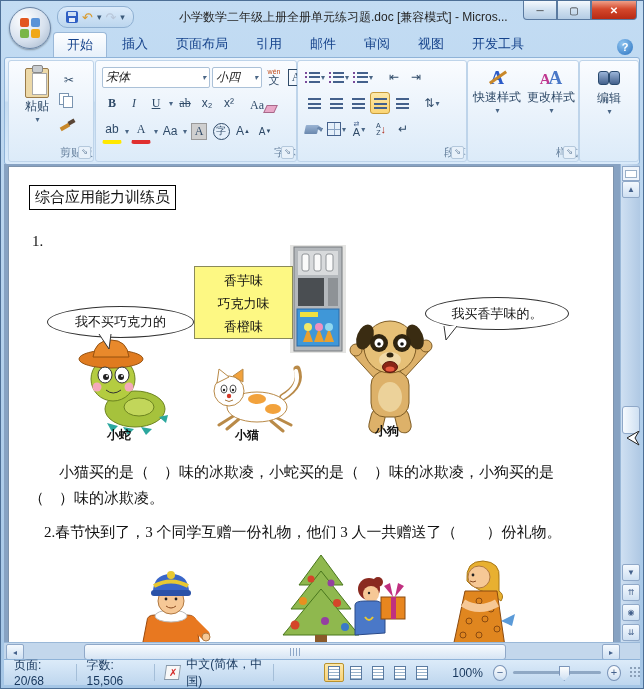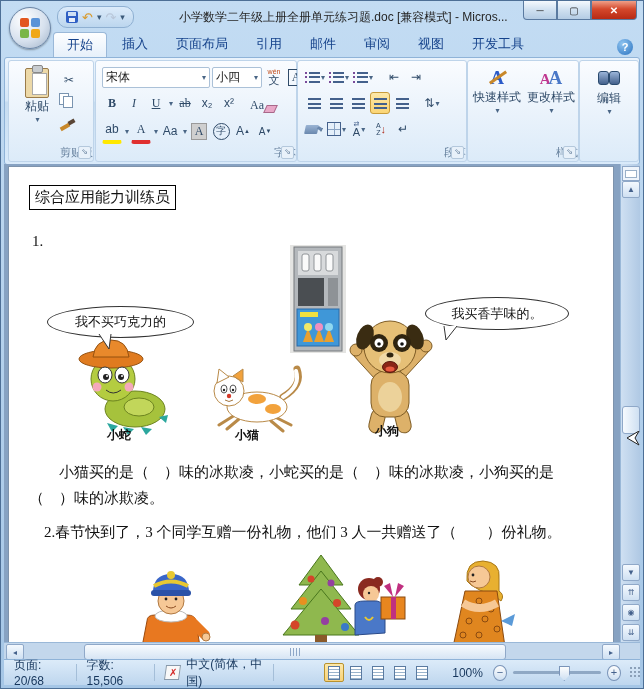--- a/index.html
+++ b/index.html
@@ -43,21 +43,21 @@
       background:linear-gradient(#fafcff,#e9f2fb 55%,#dcebf9);}
   .grp-label{position:absolute;bottom:1px;left:0;right:0;text-align:right;font-size:11px;color:#68829e;}
   .launcher{position:absolute;right:2px;bottom:2px;width:11px;height:11px;border:1px solid #b4c8dc;border-radius:2px;
       font-size:8px;line-height:9px;text-align:center;color:#68829e;background:#e8f1fa;}
   .row{position:absolute;display:flex;align-items:center;gap:2px;}
   .ib{display:inline-flex;align-items:center;justify-content:center;min-width:18px;height:20px;border-radius:3px;
       border:1px solid transparent;font-size:12px;color:#2f4a68;}
   .ib.active{background:linear-gradient(#fde8a8,#fbd575);border-color:#c89c3c;}
   .caret{font-size:8px;color:#4a6686;margin-left:1px;}
   .combo{display:flex;align-items:center;height:19px;border:1px solid #abc1d8;border-radius:2px;background:#fff;
-      font-size:12px;color:#222;padding:0 3px;justify-content:space-between;}
+      font-size:12px;color:#222;padding:0 3px;justify-content:space-between;font-style:italic;}
   .bars{width:13px;height:11px;background:repeating-linear-gradient(to bottom,#44618c 0 2px,transparent 2px 4.5px);}
   .bars-dotted{width:15px;height:11px;background:
       repeating-linear-gradient(to bottom,#44618c 0 2px,transparent 2px 4.5px) 4px 0/11px 11px no-repeat,
       repeating-linear-gradient(to bottom,#7a4a9a 0 2px,transparent 2px 4.5px) 0 0/2px 11px no-repeat;}
   .b{font-weight:bold;font-family:"Liberation Serif",serif;}
   .i{font-style:italic;font-family:"Liberation Serif",serif;}
   .u{text-decoration:underline;font-family:"Liberation Serif",serif;}
   .strike{text-decoration:line-through;font-family:"Liberation Serif",serif;}
   .hl{border-bottom:4px solid #ffe800;line-height:1;padding-bottom:1px;}
   .fc{border-bottom:4px solid #e03030;line-height:1;padding-bottom:1px;font-family:"Liberation Serif",serif;}
@@ -365,20 +365,25 @@
       <svg style="position:absolute;left:86px;top:167px;z-index:3;" width="20" height="17">
         <path d="M4 0 L14 15 L16 0" fill="#fff" stroke="#333"></path>
       </svg>
       <div class="bubble" style="left:416px;top:130px;width:142px;height:31px;">
         <span>我买香芋味的。</span>
       </div>
       <svg style="position:absolute;left:432px;top:159px;z-index:3;" width="20" height="17">
         <path d="M16 0 L5 14 L3 0" fill="#fff" stroke="#333"></path>
       </svg>
 
+      <div class="flavor-box">
+        <div>香芋味</div>
+        <div>巧克力味</div>
+        <div>香橙味</div>
+      </div>
 
       <svg class="imgwrap" style="left:281px;top:78px;z-index:1;" width="56" height="108" viewBox="0 0 56 108">
         <rect x="0" y="0" width="56" height="108" fill="#e4e4e2"></rect>
         <rect x="4" y="2" width="48" height="104" fill="#b4b8bc" stroke="#74787c"></rect>
         <rect x="8" y="6" width="40" height="24" fill="#d8dadc"></rect>
         <rect x="12" y="9" width="7" height="17" rx="2" fill="#fafafa" stroke="#909498"></rect>
         <rect x="24" y="9" width="7" height="17" rx="2" fill="#fafafa" stroke="#909498"></rect>
         <rect x="36" y="9" width="7" height="17" rx="2" fill="#fafafa" stroke="#909498"></rect>
         <rect x="8" y="33" width="26" height="28" fill="#4a4e52"></rect>
         <rect x="38" y="33" width="10" height="28" fill="#8e9296"></rect>

